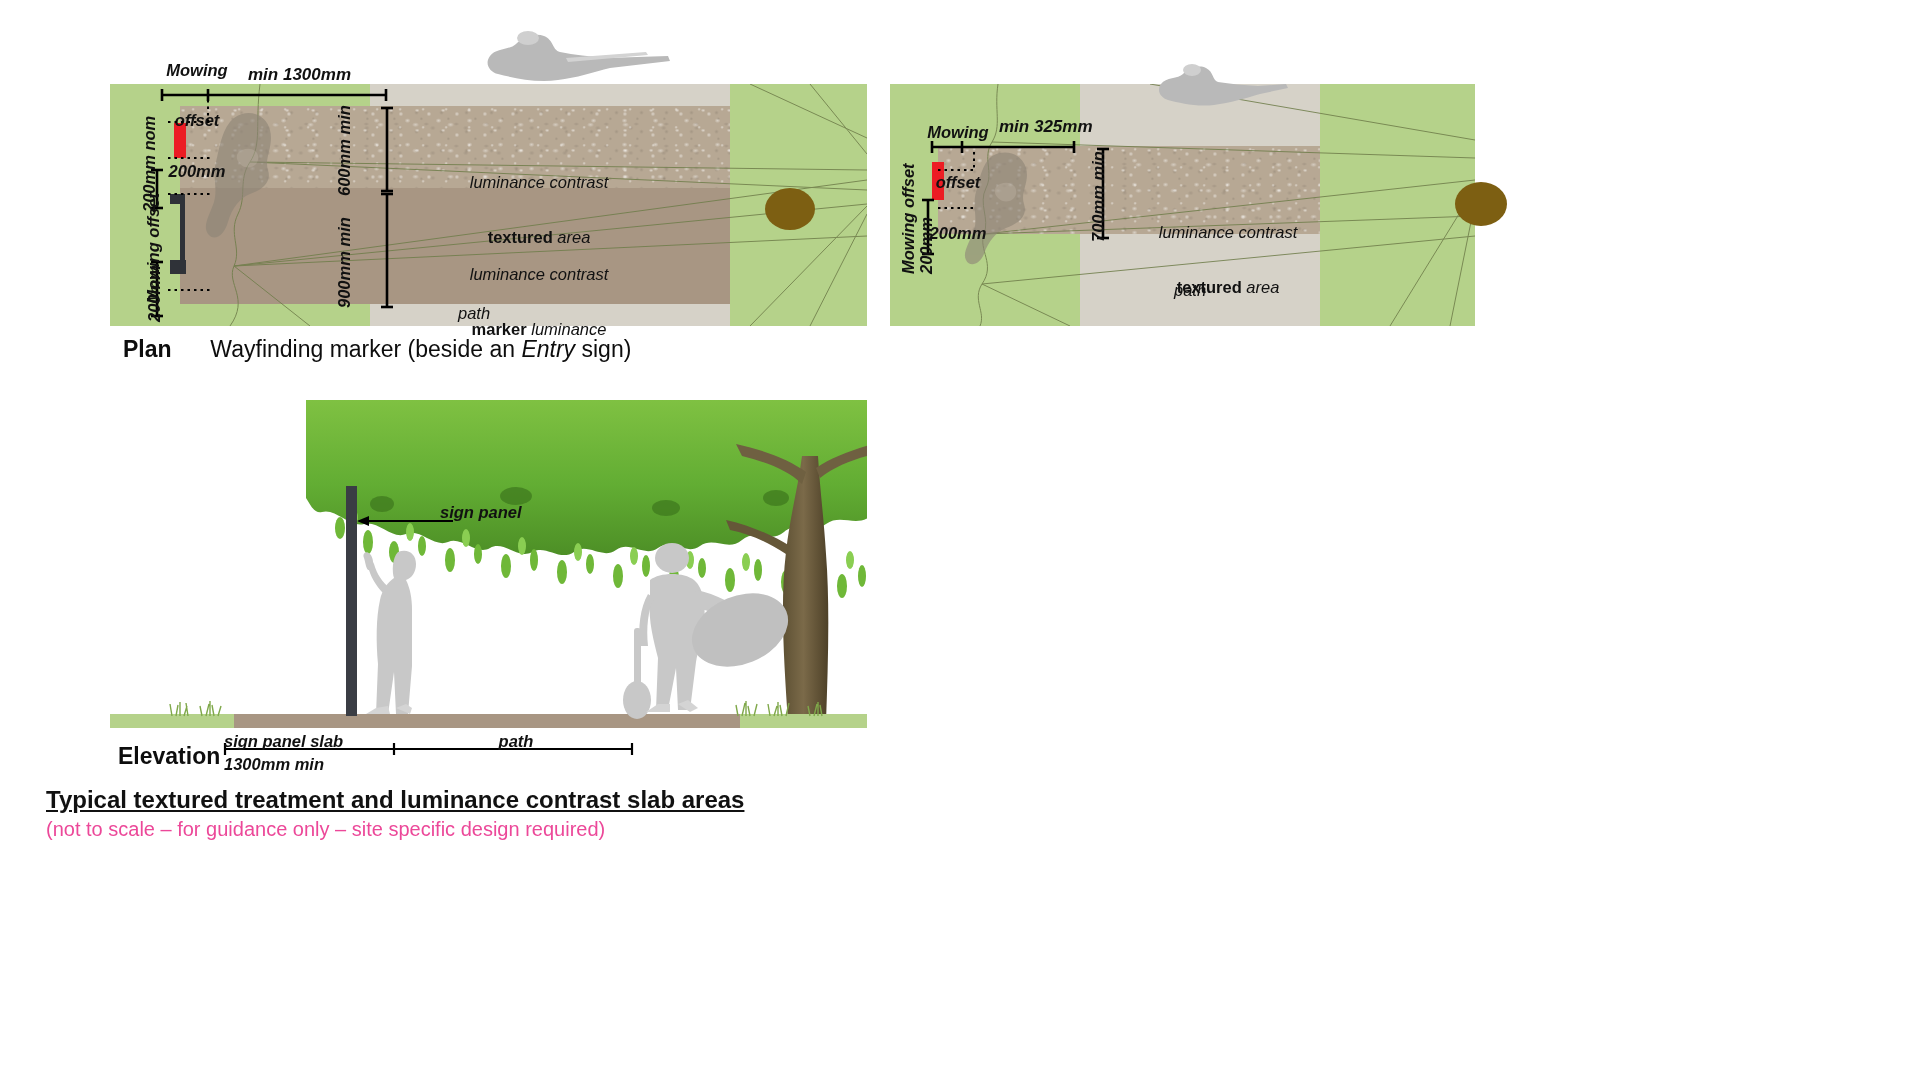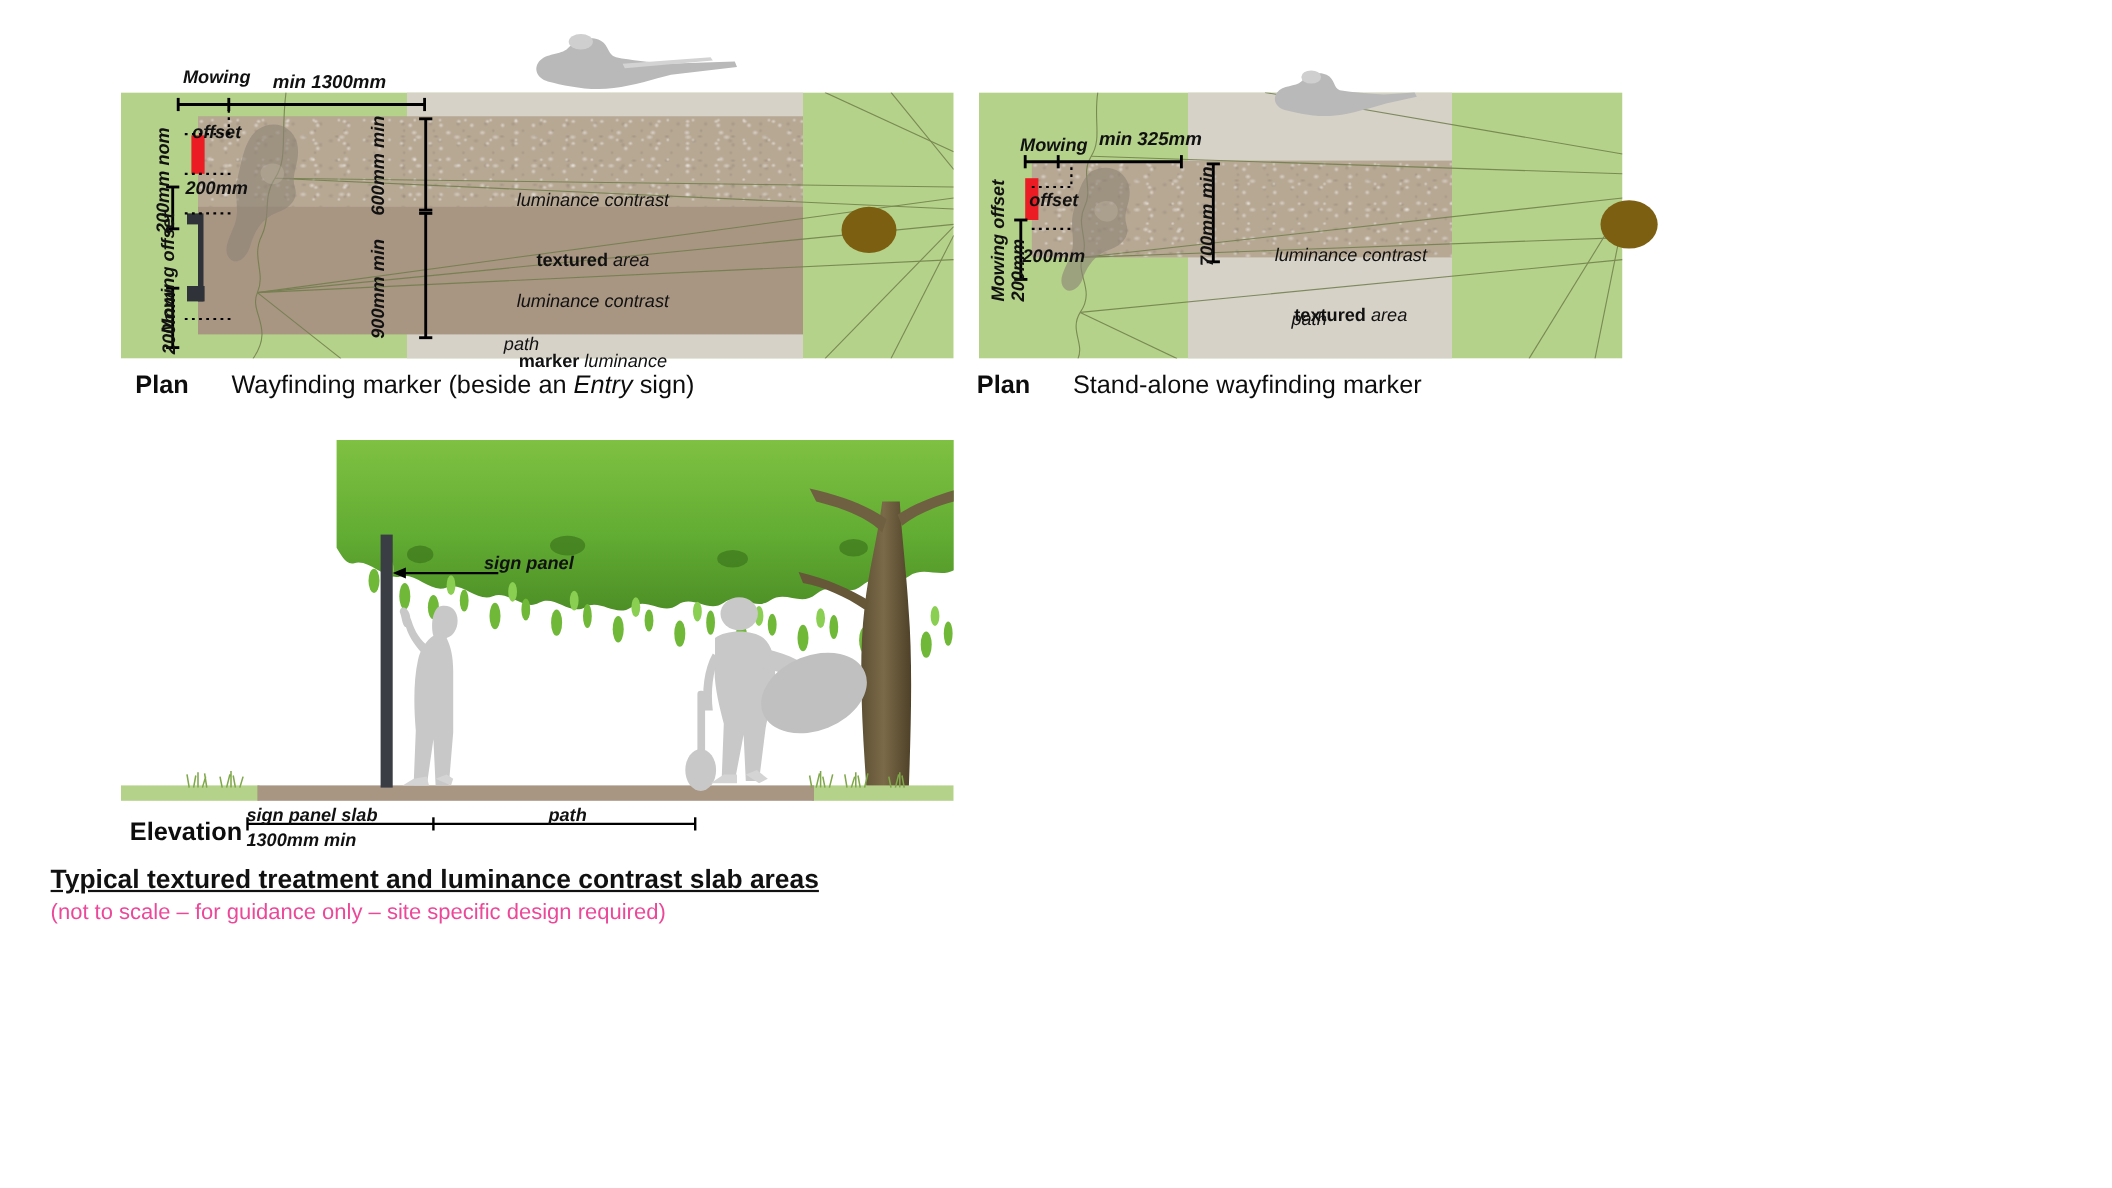--- a/index.html
+++ b/index.html
@@ -313,25 +313,20 @@
   <div class="dim-label vert abs" style="left:1090px; top:242px; font-size:16.5px;">700mm min</div>
 
   <div class="note abs" style="left:1113px; top:186px; font-size:16.5px; text-align:center; width:230px;">
     <div>luminance contrast</div>
     <div><b>textured</b><span> area</span></div>
   </div>
   <div class="note abs" style="left:1174px; top:281px; font-size:16.5px;">path</div>
 
   <div class="abs" style="left:1455px; top:182px; width:52px; height:44px; border-radius:50%; background:#7d5f12;"></div>
 
-  <div class="caption" style="left:888px; top:336px; font-size:23px;">
-    <span class="kind">Plan</span>
-    <span style="display:inline-block; width:26px;"></span>
-    <span class="desc">Stand-alone wayfinding marker</span>
-  </div>
 
   <div class="elev" style="left:110px; top:400px; width:757px; height:330px;">
     <div class="elev-sky"></div>
 
     <svg class="abs" style="left:196px; top:0;" width="562" height="200" viewBox="0 0 562 200">
       <defs>
         <linearGradient id="canopyG" x1="0" y1="0" x2="0" y2="1">
           <stop offset="0%" stop-color="#7fc142"></stop>
           <stop offset="55%" stop-color="#62ad33"></stop>
           <stop offset="100%" stop-color="#4d8f26"></stop>

